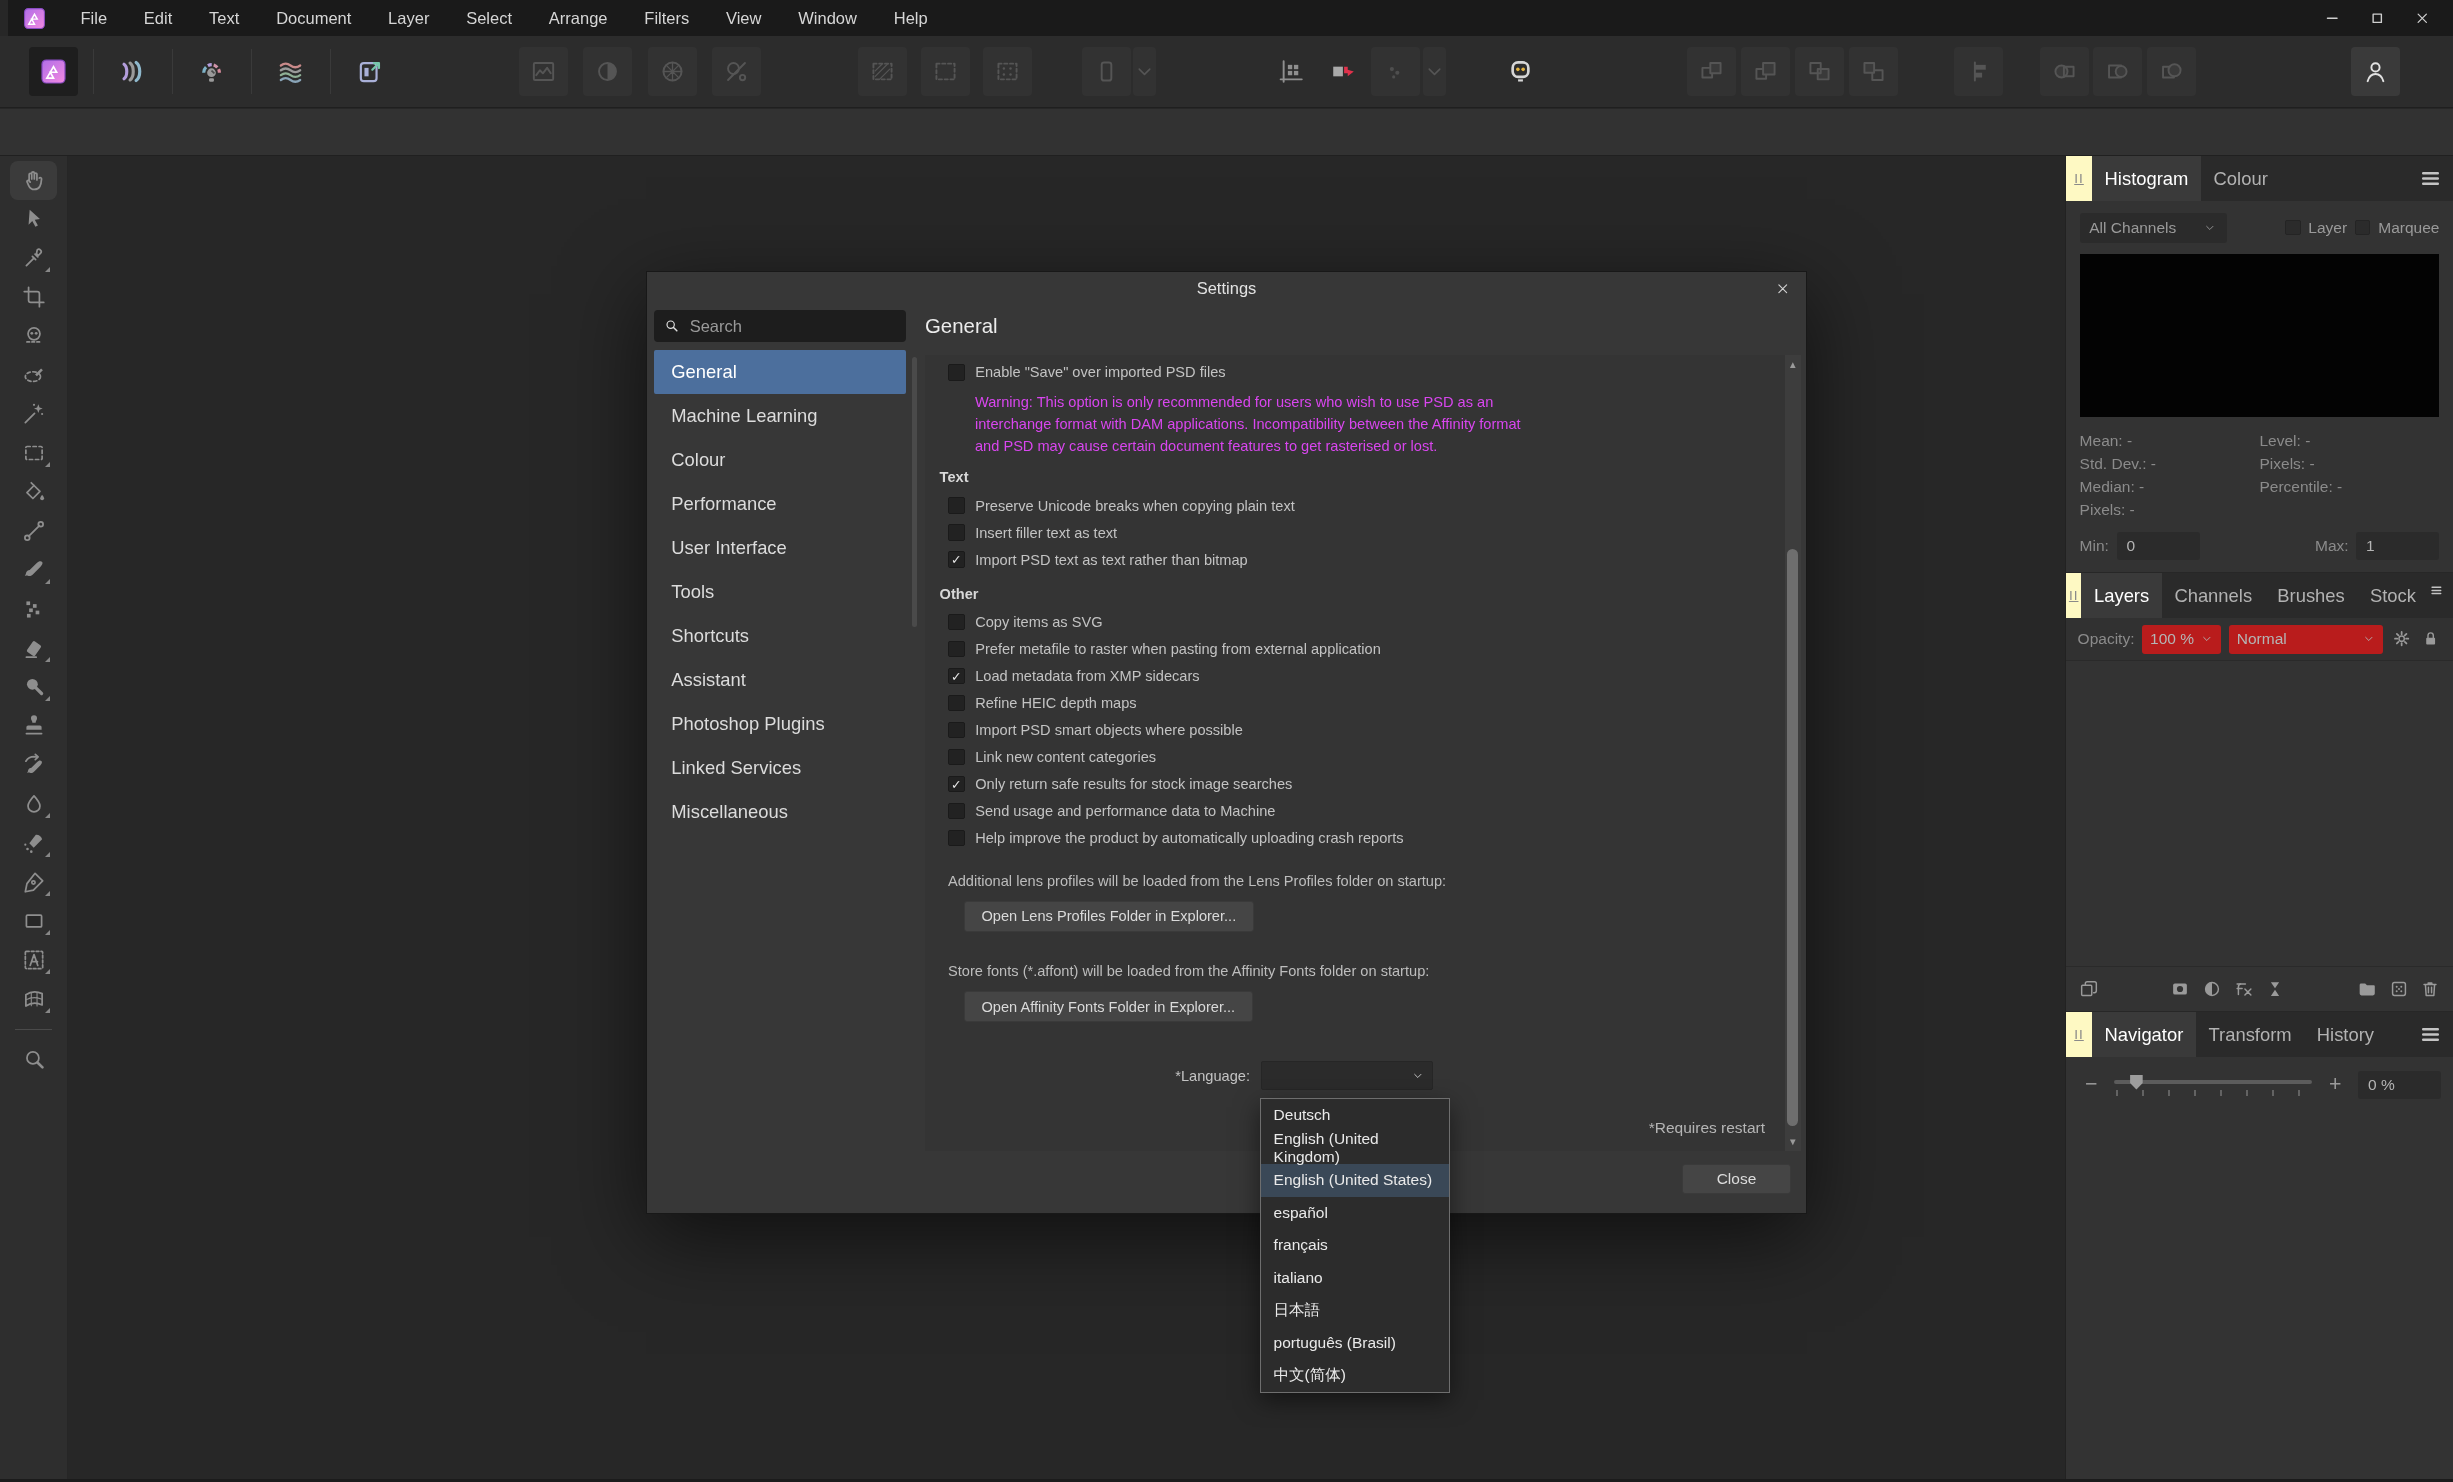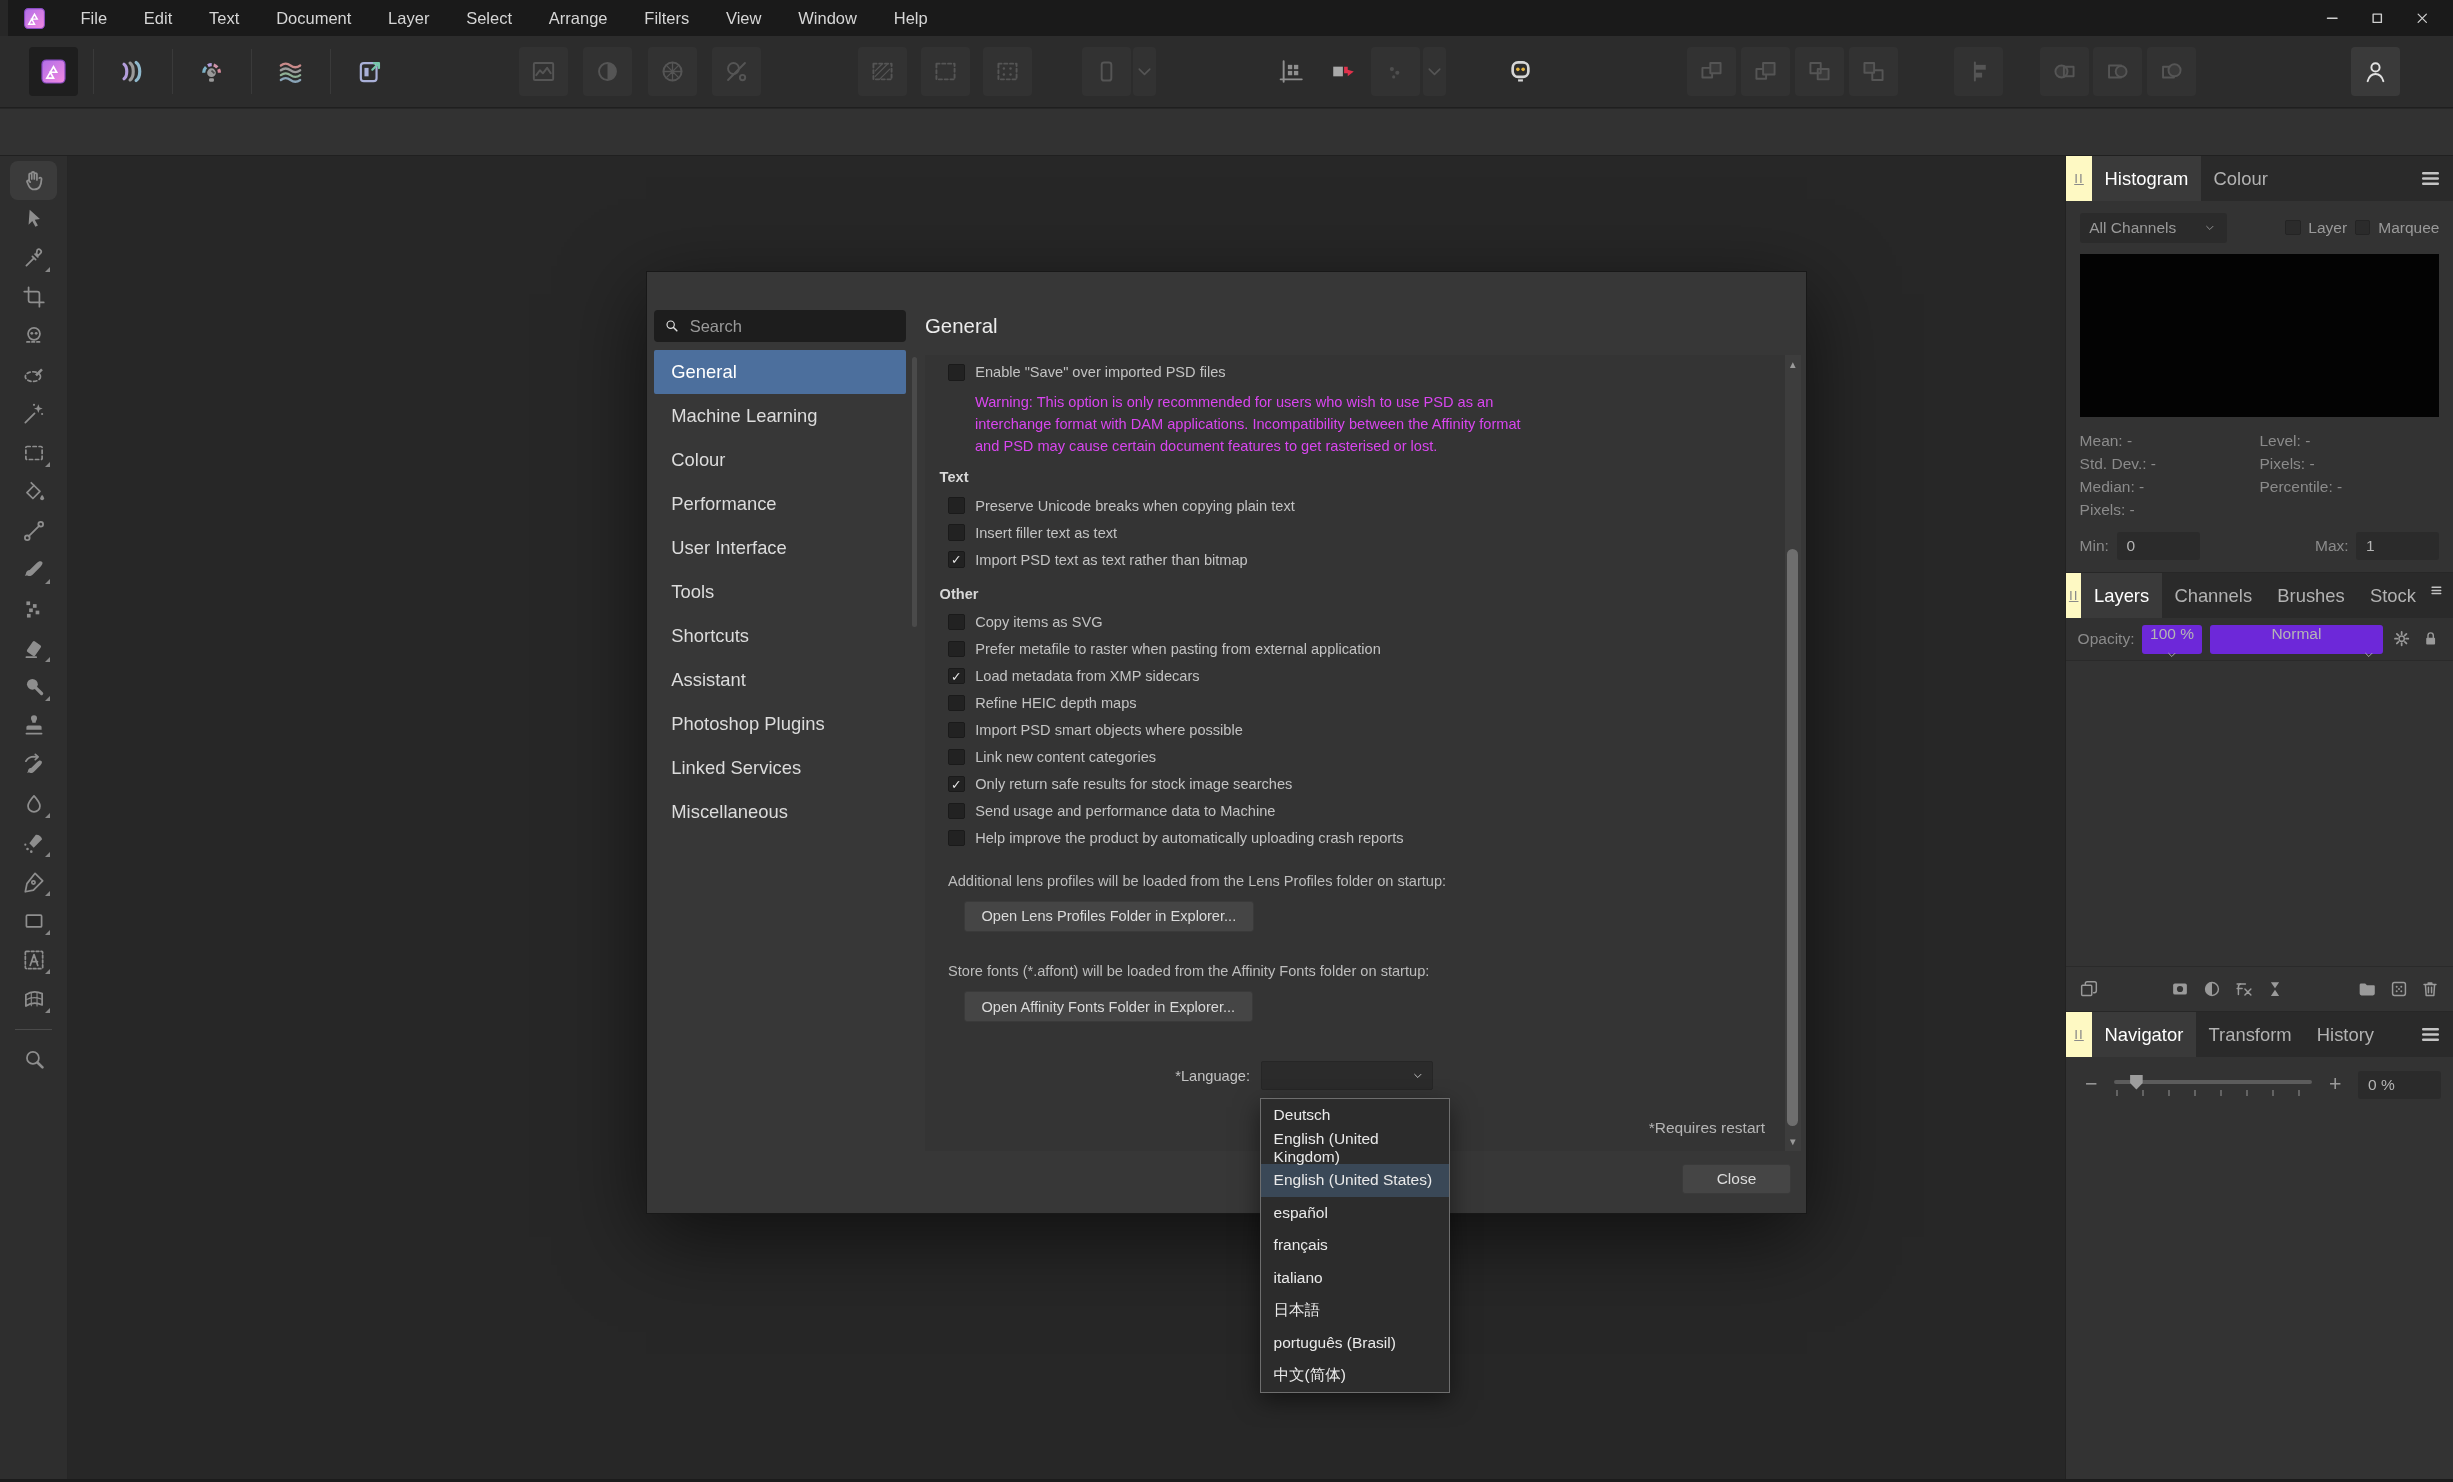--- a/index.html
+++ b/index.html
@@ -66,21 +66,21 @@
   .selbox { background:#2b2b2b; border-radius:2.9px; height:30px; width:147px; display:flex; align-items:center; padding:0 9.7px; color:#9a9a9a; }
   .selbox .chev { margin-left:auto; }
   .chev svg { width:13.6px; height:13.6px; }
   .cb-small { width:15.5px; height:15.5px; background:#2b2b2b; border:1px solid #242424; border-radius:1.9px; flex:0 0 auto; }
   .hist-box { margin:3.9px 13.6px 0; height:163px; background:#030303; }
   .hist-stats { display:flex; padding:11.6px 13.6px 0; font-size:15.5px; color:#8b8b8b; line-height:23px; }
   .hist-stats .col { width:50%; }
   .hist-minmax { display:flex; align-items:center; padding:11.6px 13.6px; font-size:15.5px; color:#8b8b8b; gap:7.8px; }
   .valbox { background:#2b2b2b; height:28px; border-radius:2.9px; padding:0 9.7px; color:#b5b5b5; min-width:83px; display:flex; align-items:center; }
   .opacity-row { display:flex; align-items:center; height:43px; padding:0 11.6px; gap:7.8px; background:#313131; border-bottom:1px solid #2a2a2a; font-size:15.5px; color:#8b8b8b; flex:0 0 auto;}
-  .opacity-box { background:#6d28d9; border-radius:2.9px; height:29px; display:flex; align-items:center; padding:0 7.8px; color:#b5b5b5; gap:5.8px;flex-direction:column; }
+  .opacity-box { background:#b91c1c; border-radius:2.9px; height:29px; display:flex; align-items:center; padding:0 7.8px; color:#b5b5b5; gap:5.8px; }
   .blend-box { flex:1; }
   .icon-18 { width:21.3px; height:21.3px; color:#9a9a9a; }
   .layers-body { flex:1; }
   .layers-foot { height:45px; border-top:1px solid #2a2a2a; display:flex; align-items:center; padding:0 11.6px; color:#9a9a9a; gap:9.7px; flex:0 0 auto;}
   .layers-foot .mid { margin:0 auto; display:flex; gap:9.7px; }
   .layers-foot .right { display:flex; gap:9.7px; }
   .layers-foot svg { width:22px; height:22px; }
   .nav-row { display:flex; align-items:center; padding:13.6px 11.6px; gap:9.7px; color:#9a9a9a; font-size:19.4px; }
   .nav-btn { width:27px; height:27px; display:flex; align-items:center; justify-content:center; color:#9a9a9a; font-size:21.3px; }
   .slider { flex:1; position:relative; height:25px; }
@@ -750,20 +750,28 @@
         <span class="thumb"></span>
         <span class="ticks"></span>
       </span>
       <span class="nav-btn">+</span>
       <span class="valbox zoom-val">0 %</span>
     </div>
   </div>
 </div>
 
 <div class="dlg">
+  <div class="dlg-title">
+    <span>Settings</span>
+    <span class="dlg-close" id="dlg-x">
+        <svg viewBox="0 0 24 24" fill="none" stroke="currentColor" stroke-width="1.6" stroke-linecap="round" stroke-linejoin="round">
+          <path d="M6 6l12 12M18 6L6 18" stroke-width="1.8"></path>
+        </svg>
+      </span>
+  </div>
   <div class="dlg-search">
     <span id="search-ic">
         <svg viewBox="0 0 24 24" fill="none" stroke="currentColor" stroke-width="1.6" stroke-linecap="round" stroke-linejoin="round">
           <circle cx="10.5" cy="10.5" r="5"></circle>
           <path d="M14.4 14.4l4.6 4.6" stroke-width="2"></path>
         </svg>
       </span>
     <span>Search</span>
   </div>
   <div class="dlg-heading">General</div>

